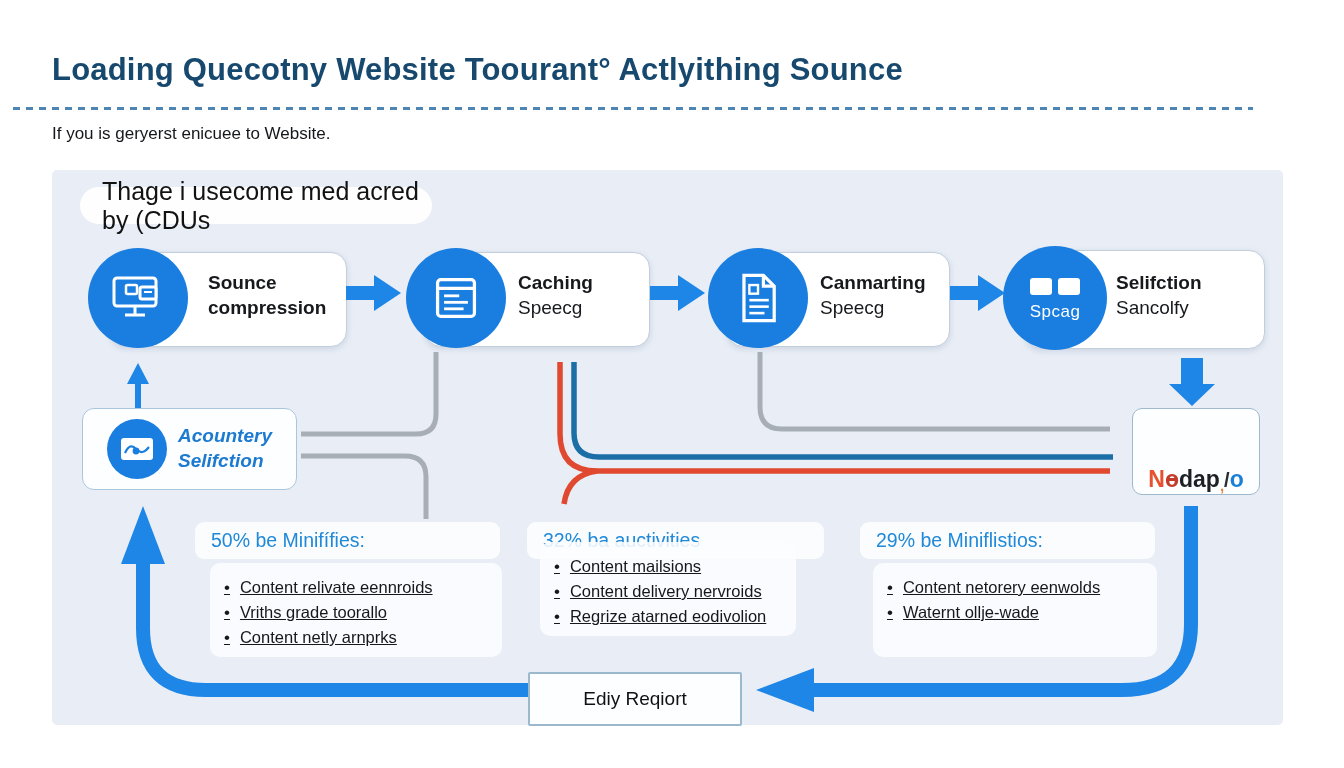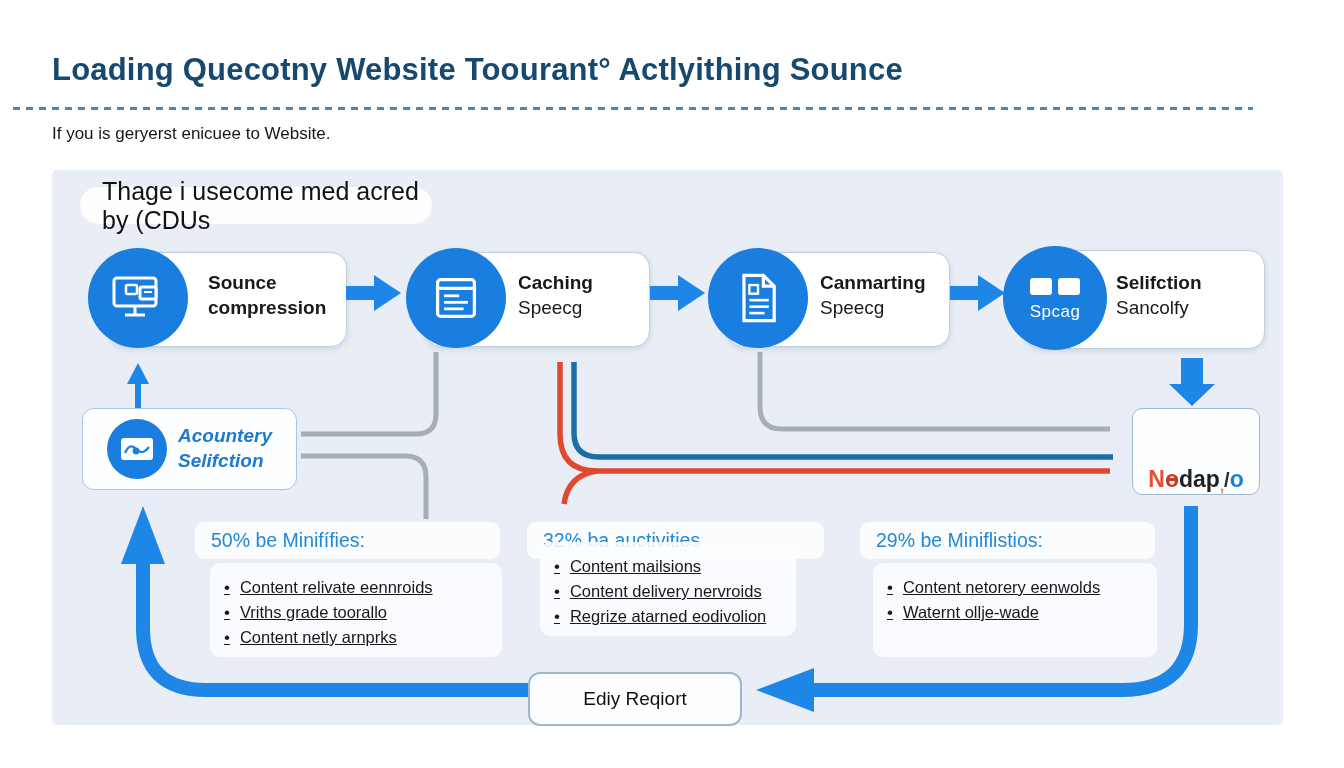--- a/index.html
+++ b/index.html
@@ -49,21 +49,21 @@
 
   .list-header{position:absolute;height:37px;background:rgba(255,255,255,.8);border-radius:9px;
                display:flex;align-items:center;padding-left:16px;box-sizing:border-box;
                font-weight:normal;font-size:19.5px;color:#2089d9;z-index:4;}
   .list-body{position:absolute;background:rgba(252,253,255,.88);border-radius:10px;
              padding:12px 10px 10px 14px;box-sizing:border-box;font-size:16.5px;color:#15171b;z-index:4;}
   .list-body .item{display:flex;gap:10px;line-height:25px;text-decoration:underline;}
   .list-body .item::before{content:"•";font-size:17px;}
 
   .report-box{position:absolute;left:528px;top:672px;width:210px;height:50px;background:#fcfeff;
-              border:2px solid #9cb8cd;border-radius:12px;display:flex;align-items:center;
+              border:2px solid #9cb8cd;border-radius:2px;display:flex;align-items:center;
               justify-content:center;font-size:19px;color:#111;z-index:4;}
 
   svg.connectors{position:absolute;left:0;top:0;z-index:2;pointer-events:none;}
 </style>
 </head>
 <body>
 
 <div class="page">
 
   <h1 class="title">Loading Quecotny Website Toourant° Actlyithing Sounce</h1>

